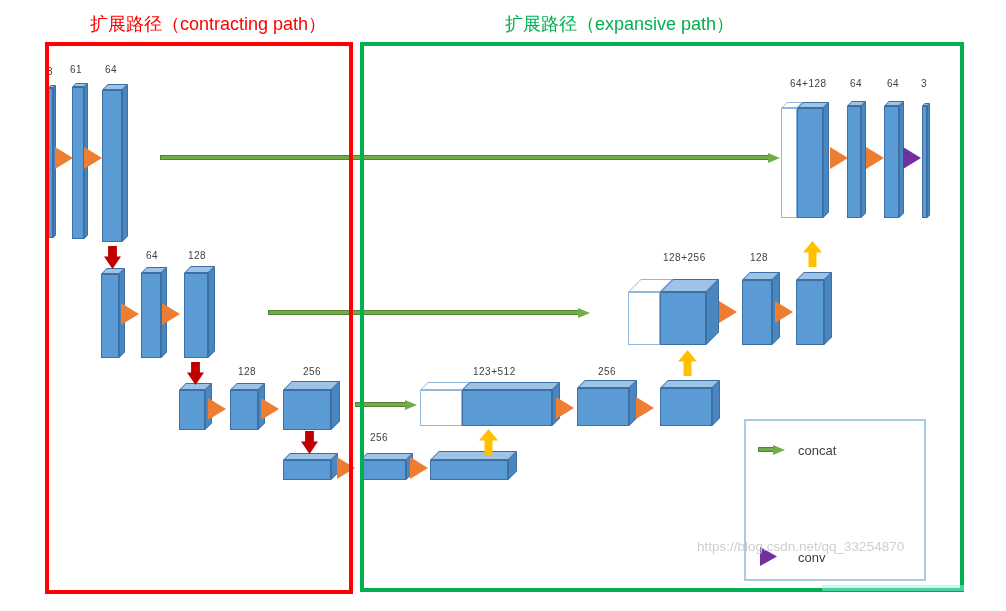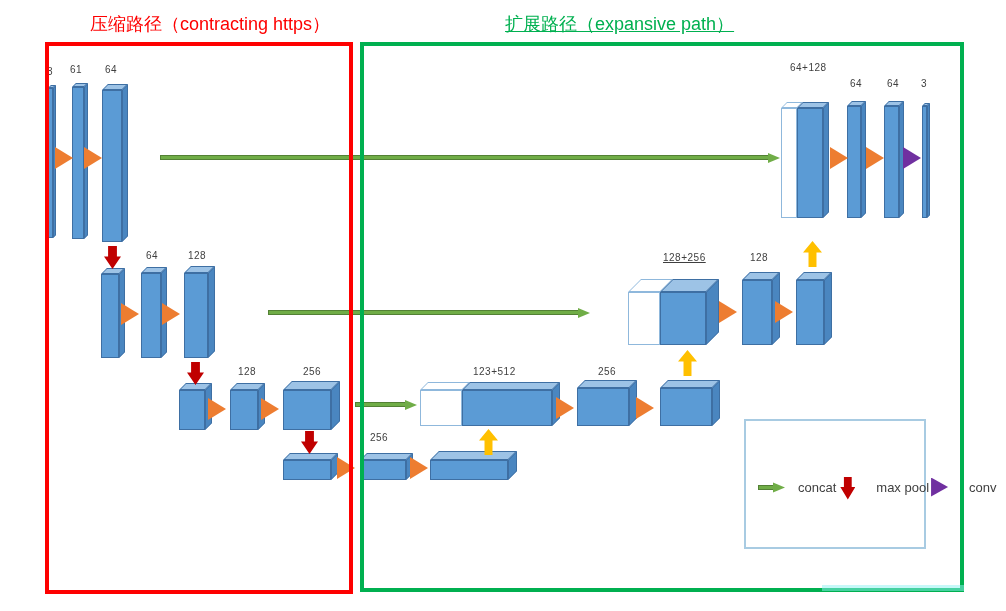--- a/index.html
+++ b/index.html
@@ -32,45 +32,45 @@
   .dar{position:absolute;width:17px;height:23px;background:#c00000;
        clip-path:polygon(24% 0,76% 0,76% 46%,100% 46%,50% 100%,0 46%,24% 46%);z-index:10;}
   .uar{position:absolute;width:19px;height:26px;background:#ffc000;
        clip-path:polygon(50% 0,100% 44%,71% 44%,71% 100%,29% 100%,29% 44%,0 44%);z-index:10;}
   .garrow{position:absolute;height:12px;z-index:10;}
   .garrow .stem{position:absolute;left:0;top:3px;right:9px;height:5px;background:#70ad47;
                 border:1px solid #538135;box-sizing:border-box;}
   .garrow .head{position:absolute;right:0;top:0;width:12px;height:12px;background:#70ad47;
                 clip-path:polygon(0 8%,100% 50%,0 92%);}
   
-  .legend{position:absolute;left:744px;top:419px;width:182px;height:130px;background:#fff;
+  .legend{position:absolute;left:744px;top:419px;width:182px;height:162px;background:#fff;
           border:2px solid #a8cbe2;box-sizing:border-box;z-index:30;
-          display:flex;flex-direction:row;justify-content:space-between;
+          display:flex;flex-direction:column;justify-content:space-between;
           padding:16px 6px 9px 12px;}
   .lrow{display:flex;align-items:center;gap:12px;}
   .licon{position:relative;width:28px;height:26px;flex:0 0 28px;}
   .lrow .txt{font-size:13px;color:#404040;white-space:nowrap;}
   .lrow .txt .gray{color:#a6a6a6;}
   .licon .garrow{left:0;top:7px;width:27px;}
   .licon .tri{left:2px;top:3px;width:17px;height:19px;}
   .licon .dar{left:4px;top:2px;width:15px;height:23px;}
   .licon .uar{left:3px;top:3px;width:16px;height:21px;}
   
   .wm{position:absolute;left:697px;top:539px;font-size:13.5px;color:#c9c9c9;opacity:.9;
       z-index:50;white-space:nowrap;}
   .artifact{position:absolute;left:822px;top:585px;width:142px;height:6px;background:#8ef2f2;
             opacity:.5;z-index:60;}
 </style>
 </head>
 <body>
 
 <div class="canvas">
 
-  <div class="title red" style="left:90px;top:12px;">压缩路径（contracting https）</div>
-  <div class="title green" style="left:505px;top:12px;text-decoration:underline;">扩展路径（expansive path）</div>
+  <div class="title red" style="left:90px;top:12px;">扩展路径（contracting path）</div>
+  <div class="title green" style="left:505px;top:12px;">扩展路径（expansive path）</div>
 
   <div class="frame red" style="left:45px;top:42px;width:308px;height:552px;"></div>
   <div class="frame green" style="left:360px;top:42px;width:604px;height:550px;"></div>
 
   <div class="lbl" style="left:47px;top:66px;">3</div>
   <div class="lbl" style="left:70px;top:64px;">61</div>
   <div class="lbl" style="left:105px;top:64px;">64</div>
   <div class="b3" style="left:48px;top:88px;width:5px;height:150px;--d:3px;">
       <div class="topf"></div>
       <div class="sidef"></div>
@@ -178,21 +178,21 @@
       <div class="topf"></div>
       <div class="sidef"></div>
       <div class="front"></div>
     </div>
   <div class="uar" style="left:678px;top:350px;"></div>
 
   <div class="garrow" style="left:268px;top:307px;width:322px;">
       <div class="stem"></div>
       <div class="head"></div>
     </div>
-  <div class="lbl" style="left:663px;top:252px;text-decoration:underline;">128+256</div>
+  <div class="lbl" style="left:663px;top:252px;">128+256</div>
   <div class="b3 wht" style="left:628px;top:292px;width:32px;height:53px;--d:13px;">
       <div class="topf"></div>
       <div class="front"></div>
     </div>
   <div class="b3" style="left:660px;top:292px;width:46px;height:53px;--d:13px;">
       <div class="topf"></div>
       <div class="sidef"></div>
       <div class="front"></div>
     </div>
   <div class="tri" style="left:719px;top:301px;"></div>
@@ -207,21 +207,21 @@
       <div class="topf"></div>
       <div class="sidef"></div>
       <div class="front"></div>
     </div>
   <div class="uar" style="left:803px;top:241px;"></div>
 
   <div class="garrow" style="left:160px;top:152px;width:620px;">
       <div class="stem"></div>
       <div class="head"></div>
     </div>
-  <div class="lbl" style="left:790px;top:62px;">64+128</div>
+  <div class="lbl" style="left:790px;top:78px;">64+128</div>
   <div class="lbl" style="left:850px;top:78px;">64</div>
   <div class="lbl" style="left:887px;top:78px;">64</div>
   <div class="lbl" style="left:921px;top:78px;">3</div>
   <div class="b3 wht" style="left:781px;top:108px;width:16px;height:110px;--d:6px;">
       <div class="topf"></div>
       <div class="front"></div>
     </div>
   <div class="b3" style="left:797px;top:108px;width:26px;height:110px;--d:6px;">
       <div class="topf"></div>
       <div class="sidef"></div>
@@ -251,27 +251,22 @@
       <span class="licon">
           <span class="garrow" style="width:27px;">
             <span class="stem" style="display:block;"></span>
             <span class="head" style="display:block;"></span>
           </span>
         </span>
       <span class="txt">concat</span>
     </div>
     <div class="lrow">
       <span class="licon">
-          <span class="dar"></span>
-        </span>
-      <span class="txt">max pool</span>
-    </div>
-    <div class="lrow">
-      <span class="licon">
           <span class="tri purple"></span>
         </span>
       <span class="txt">conv</span>
     </div>
   </div>
 
+  <div class="wm">https://blog.csdn.net/qq_33254870</div>
   <div class="artifact"></div>
 
 </div>
 
 </body></html>

